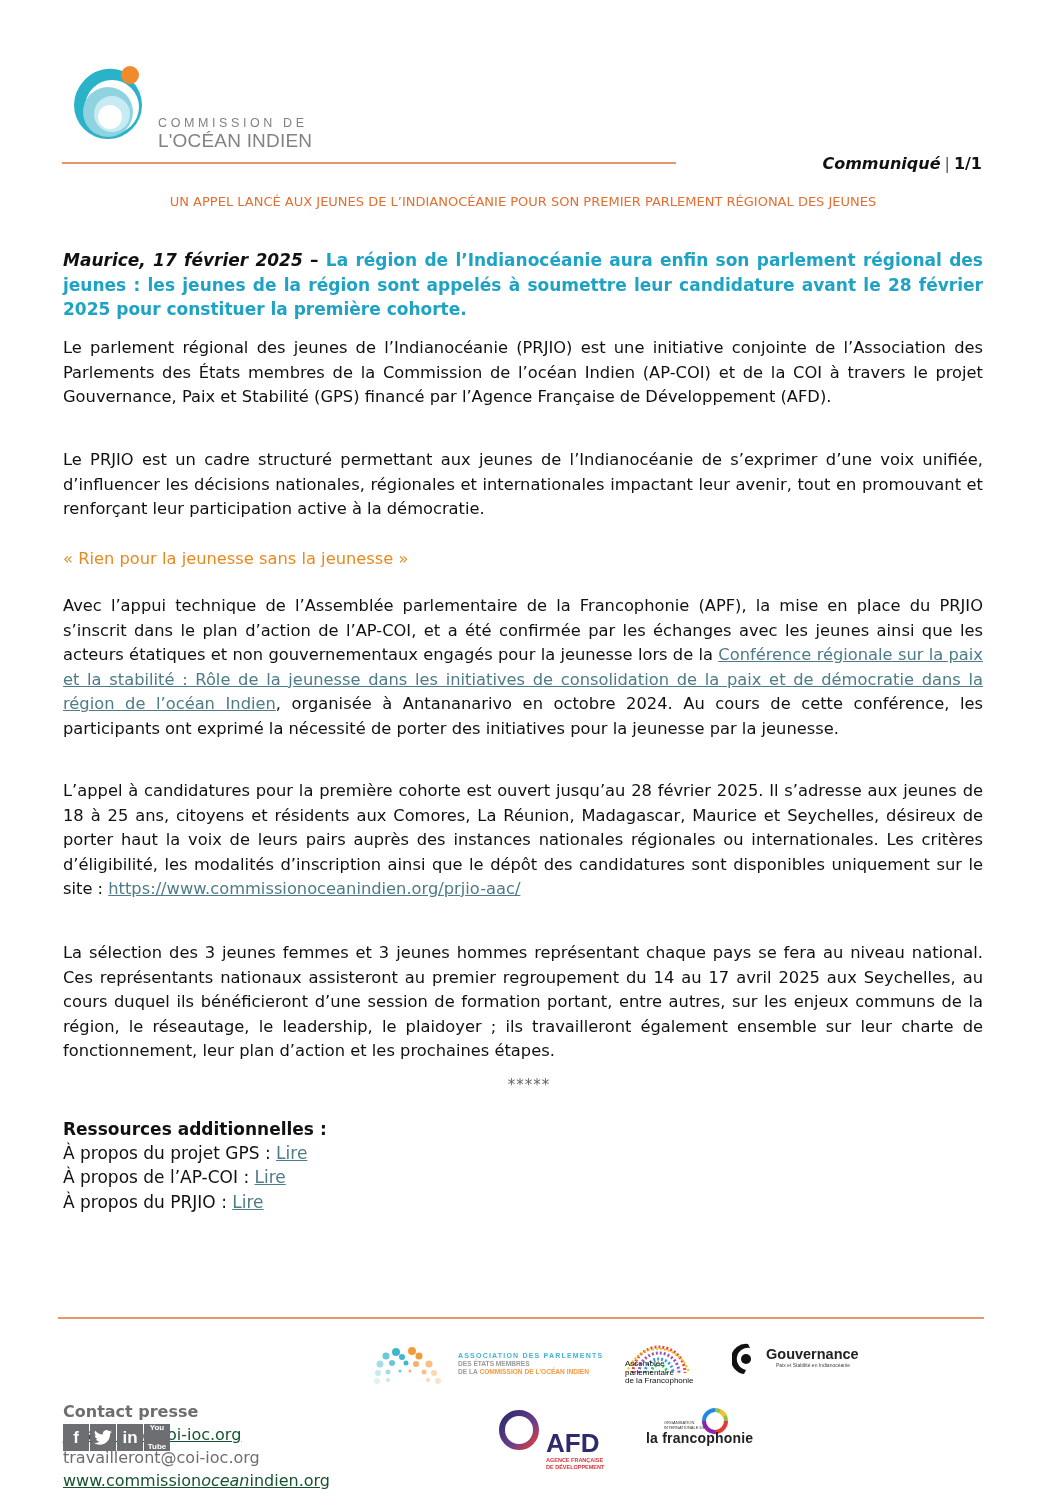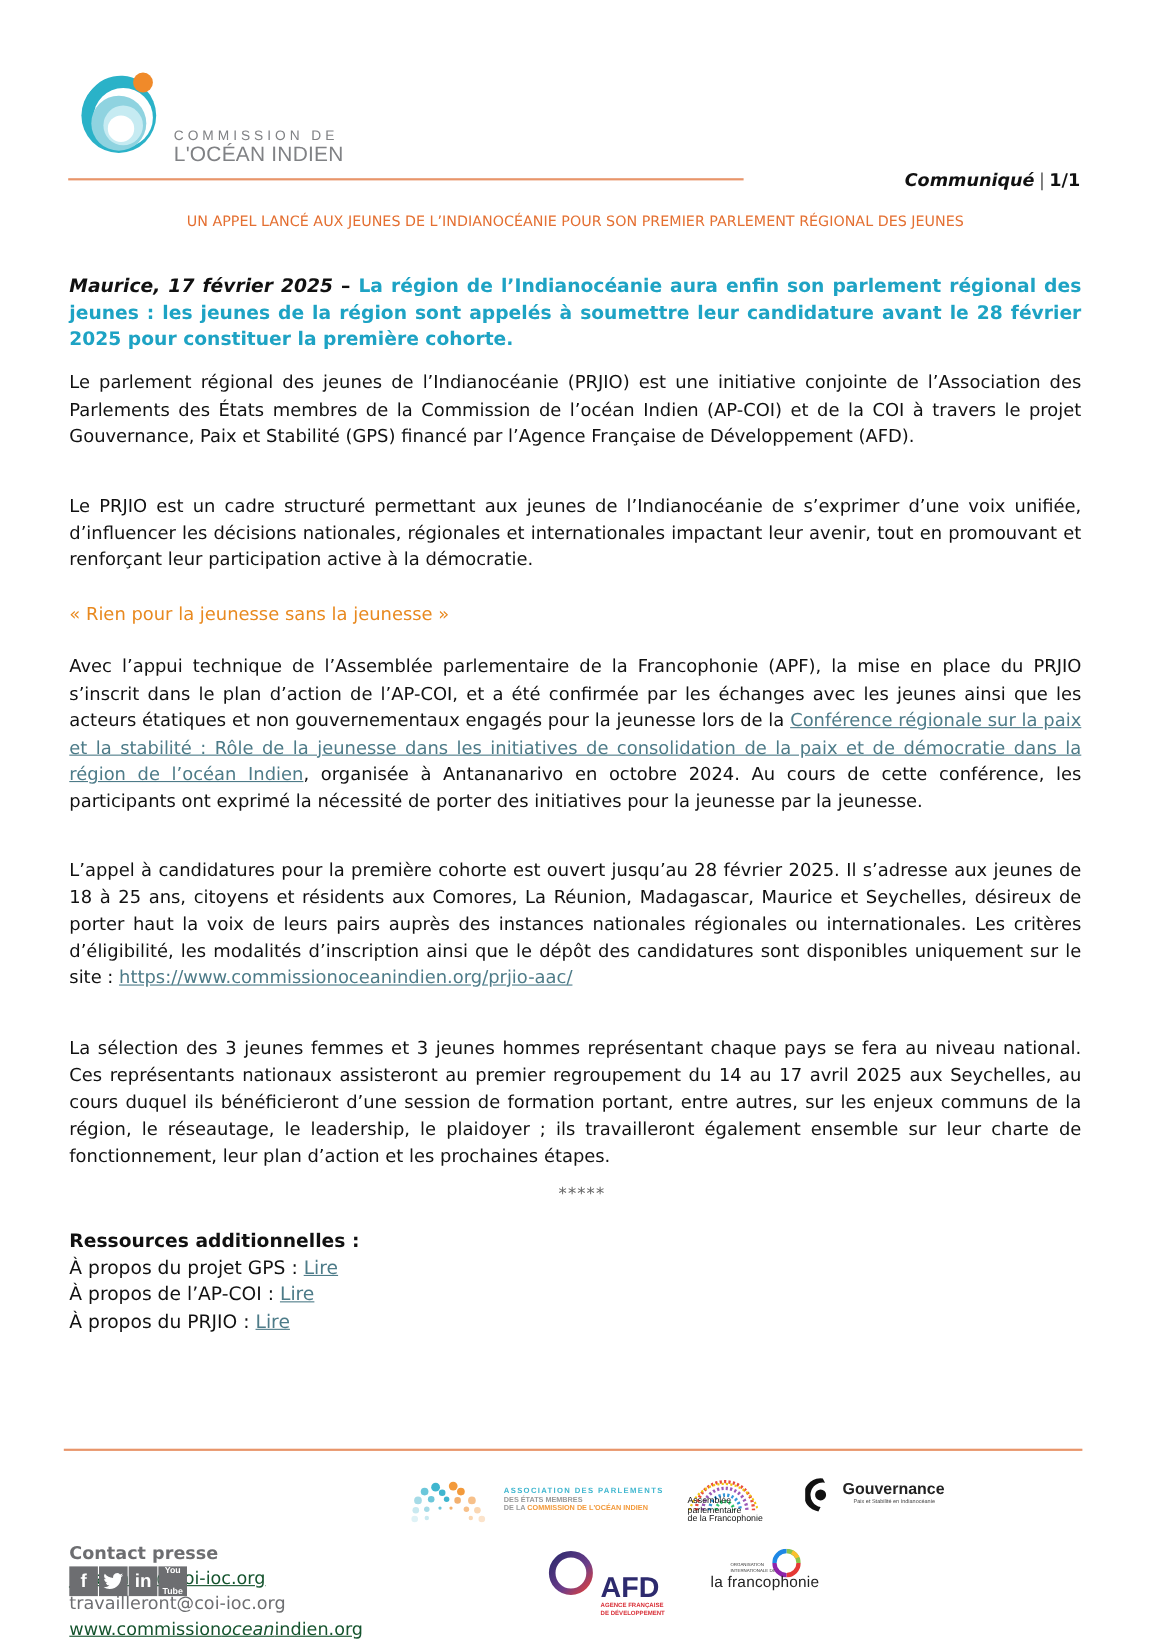--- a/index.html
+++ b/index.html
@@ -200,13 +200,13 @@
     <path d="M24 13 A11 11 0 0 1 13 24" fill="none" stroke="#e53935" stroke-width="4"></path>
     <path d="M13 24 A11 11 0 0 1 2 13" fill="none" stroke="#8e24aa" stroke-width="4"></path>
     <path d="M2 13 A11 11 0 0 1 13 2" fill="none" stroke="#1e88e5" stroke-width="4"></path>
     <path d="M18 3 A11 11 0 0 1 23 8" fill="none" stroke="#fbc02d" stroke-width="4"></path>
   </svg>
 </div>
 <div class="partner" style="left:664px; top:1420px;">
   <div class="oif-small">ORGANISATION</div>
   <div class="oif-small">INTERNATIONALE DE</div>
 </div>
-<div class="partner oif-text" style="left:646px; top:1430px;">la francophonie</div>
+<div class="partner oif-text" style="left:646px; top:1430px;font-weight:bold;">la francophonie</div>
 
 </body></html>

